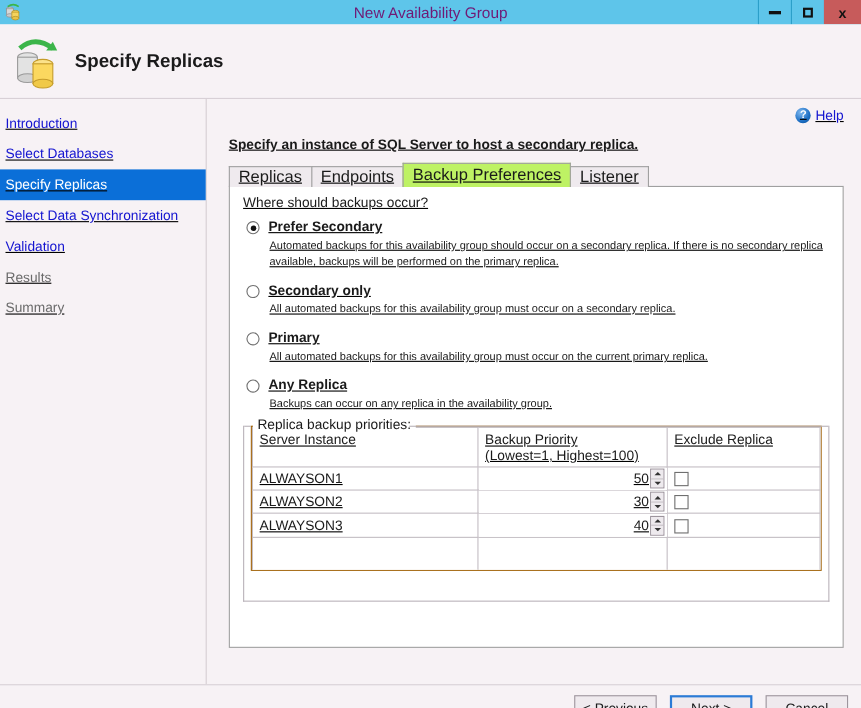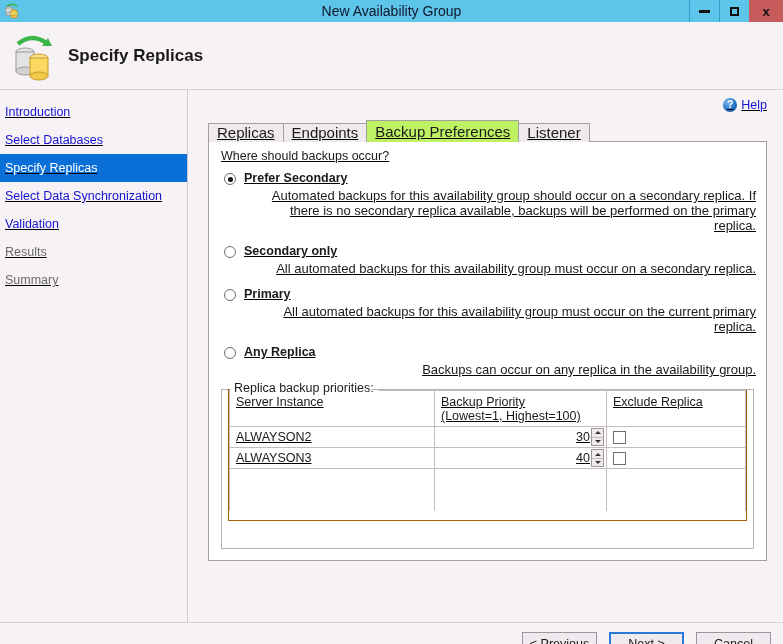--- a/index.html
+++ b/index.html
@@ -39,21 +39,21 @@
     height: 18px;
     margin-left: 3px;
     position: relative;
     flex: 0 0 auto;
   }
   #titlebar-title {
     position: absolute;
     left: 0; right: 0;
     text-align: center;
     font-size: 14px;
-    color: #0f172a;
+    color: #701a75;
     font-family: "Liberation Sans", sans-serif;
     line-height: 22px;
     pointer-events: none;
   }
   #wincontrols {
     position: absolute;
     right: 0;
     top: 0;
     height: 22px;
     display: flex;
@@ -272,27 +272,26 @@
     background: #121212;
   }
   .radio-label {
     font-size: 12.5px;
     font-weight: bold;
     color: #1a1a1a;
     line-height: 15px;
     font-family: "Liberation Sans", sans-serif;
   }
   .radio-desc {
-    font-size: 13px;
+    font-size: 10px;
     color: #1a1a1a;
     margin: 2px 0 11px 24px;
     line-height: 15px;
     max-width: 520px;
     font-family: "Liberation Sans", sans-serif;
-    text-align: right;
   }
 
   
   #priorities-group {
     margin: 6px 2px 0 2px;
     position: relative;
     border: 1px solid #b9b2b9;
     border-top: none;
     padding: 0 6px 8px 6px;
     box-sizing: border-box;
@@ -517,20 +516,21 @@
 
     <div id="main">
 
       <div id="help-row">
         <span id="help-link">
           <span class="help-icon">?</span>
           <span>Help</span>
         </span>
       </div>
 
+      <div id="instruction">Specify an instance of SQL Server to host a secondary replica.</div>
 
       <div id="tabstrip">
         <div class="tab">Replicas</div>
         <div class="tab">Endpoints</div>
         <div class="tab active">Backup Preferences</div>
         <div class="tab">Listener</div>
       </div>
 
       <div id="tabpanel">
 
@@ -573,20 +573,39 @@
                 <tr>
                   <th class="col-instance">Server Instance</th>
                   <th class="col-priority">
                     <div>Backup Priority</div>
                     <div>(Lowest=1, Highest=100)</div>
                   </th>
                   <th>Exclude Replica</th>
                 </tr>
               </thead>
               <tbody>
+                <tr>
+                  <td>ALWAYSON1</td>
+                  <td class="cell-priority">
+                    <div class="spin-wrap">
+                      <span class="spin-value">50</span>
+                      <span class="spinner">
+                        <span class="spin-btn up">
+                            <span class="arrow-up"></span>
+                          </span>
+                        <span class="spin-btn down">
+                            <span class="arrow-down"></span>
+                          </span>
+                      </span>
+                    </div>
+                  </td>
+                  <td class="cell-exclude">
+                    <span class="checkbox"></span>
+                  </td>
+                </tr>
                 <tr>
                   <td>ALWAYSON2</td>
                   <td class="cell-priority">
                     <div class="spin-wrap">
                       <span class="spin-value">30</span>
                       <span class="spinner">
                         <span class="spin-btn up">
                             <span class="arrow-up"></span>
                           </span>
                         <span class="spin-btn down">

